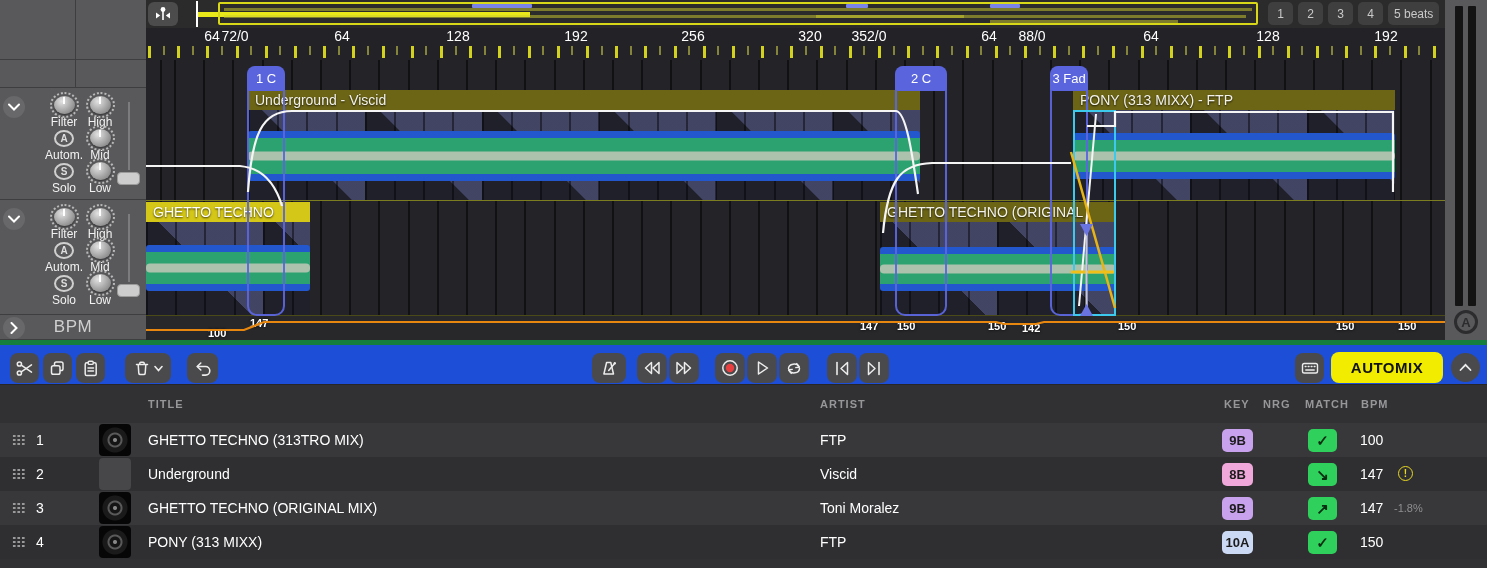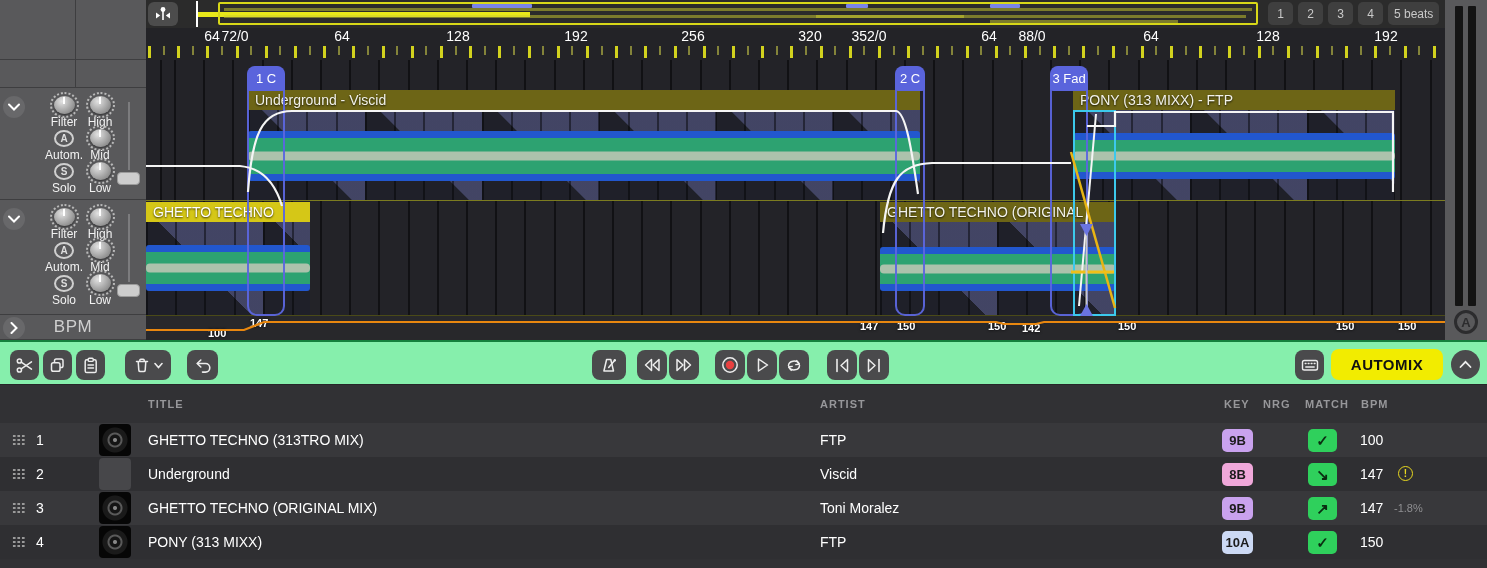--- a/index.html
+++ b/index.html
@@ -85,22 +85,22 @@
                    border:2px solid #3cc9ec; z-index:4; }
   #overlay-svg { position:absolute; left:0; top:0; z-index:5; pointer-events:none; }
 
   
   #right-panel { position:absolute; left:1445px; top:0; width:42px; height:340px; background:#59595b; }
   .meter { position:absolute; top:6px; width:8px; height:300px; background:#141414; border-radius:1px; }
   #logo { position:absolute; left:9px; top:310px; width:24px; height:24px; border:3px solid #2c2c2e; border-radius:50%;
           color:#2c2c2e; font-weight:bold; font-size:13px; display:flex; align-items:center; justify-content:center; }
 
   
-  #toolbar { position:absolute; left:0; top:340px; width:1487px; height:45px; background:#86efac;
-             border-top:2px solid #15803d; border-bottom:1px solid #262628; }
+  #toolbar { position:absolute; left:0; top:340px; width:1487px; height:45px; background:#1d4ed8;
+             border-top:5px solid #15803d; border-bottom:1px solid #262628; }
   .tbtn { position:absolute; top:8px; height:30px; background:#4a4a4c; border-radius:8px;
           display:flex; align-items:center; justify-content:center; cursor:pointer; color:#ececec; }
   .tbtn svg { display:block; }
   #automix-btn { position:absolute; left:1331px; top:7px; width:112px; height:31px; background:#f2ec00;
                  border-radius:8px; color:#111; font-weight:bold; font-size:15px; letter-spacing:.5px;
                  display:flex; align-items:center; justify-content:center; cursor:pointer; }
   #collapse-btn { position:absolute; left:1451px; top:8px; width:29px; height:29px; border-radius:50%;
                   background:#4a4a4c; display:flex; align-items:center; justify-content:center; cursor:pointer; }
 
   
@@ -408,21 +408,21 @@
     <span class="bpm-val" style="left:842px; top:4px;">150</span>
     <span class="bpm-val" style="left:876px; top:6px;">142</span>
     <span class="bpm-val" style="left:972px; top:4px;">150</span>
     <span class="bpm-val" style="left:1190px; top:4px;">150</span>
     <span class="bpm-val" style="left:1252px; top:4px;">150</span>
   </div>
 
   <div class="cue-marker" style="left:101px; width:38px;">
     <div class="cue-pill">1 C</div>
   </div>
-  <div class="cue-marker" style="left:749px; width:30px;">
+  <div class="cue-marker" style="left:749px; width:52px;">
     <div class="cue-pill">2 C</div>
   </div>
   <div class="cue-marker" style="left:904px; width:38px;text-decoration:underline;">
     <div class="cue-pill">3 Fad</div>
   </div>
   <div id="selection-box"></div>
 
   <svg id="overlay-svg" width="1299" height="340" viewBox="0 0 1299 340">
 
     <path d="M102,192 C106,134 116,111 146,111 L750,111 C760,112 766,152 772,194" fill="none" stroke="#f5f5f5" stroke-width="2.2"></path>

